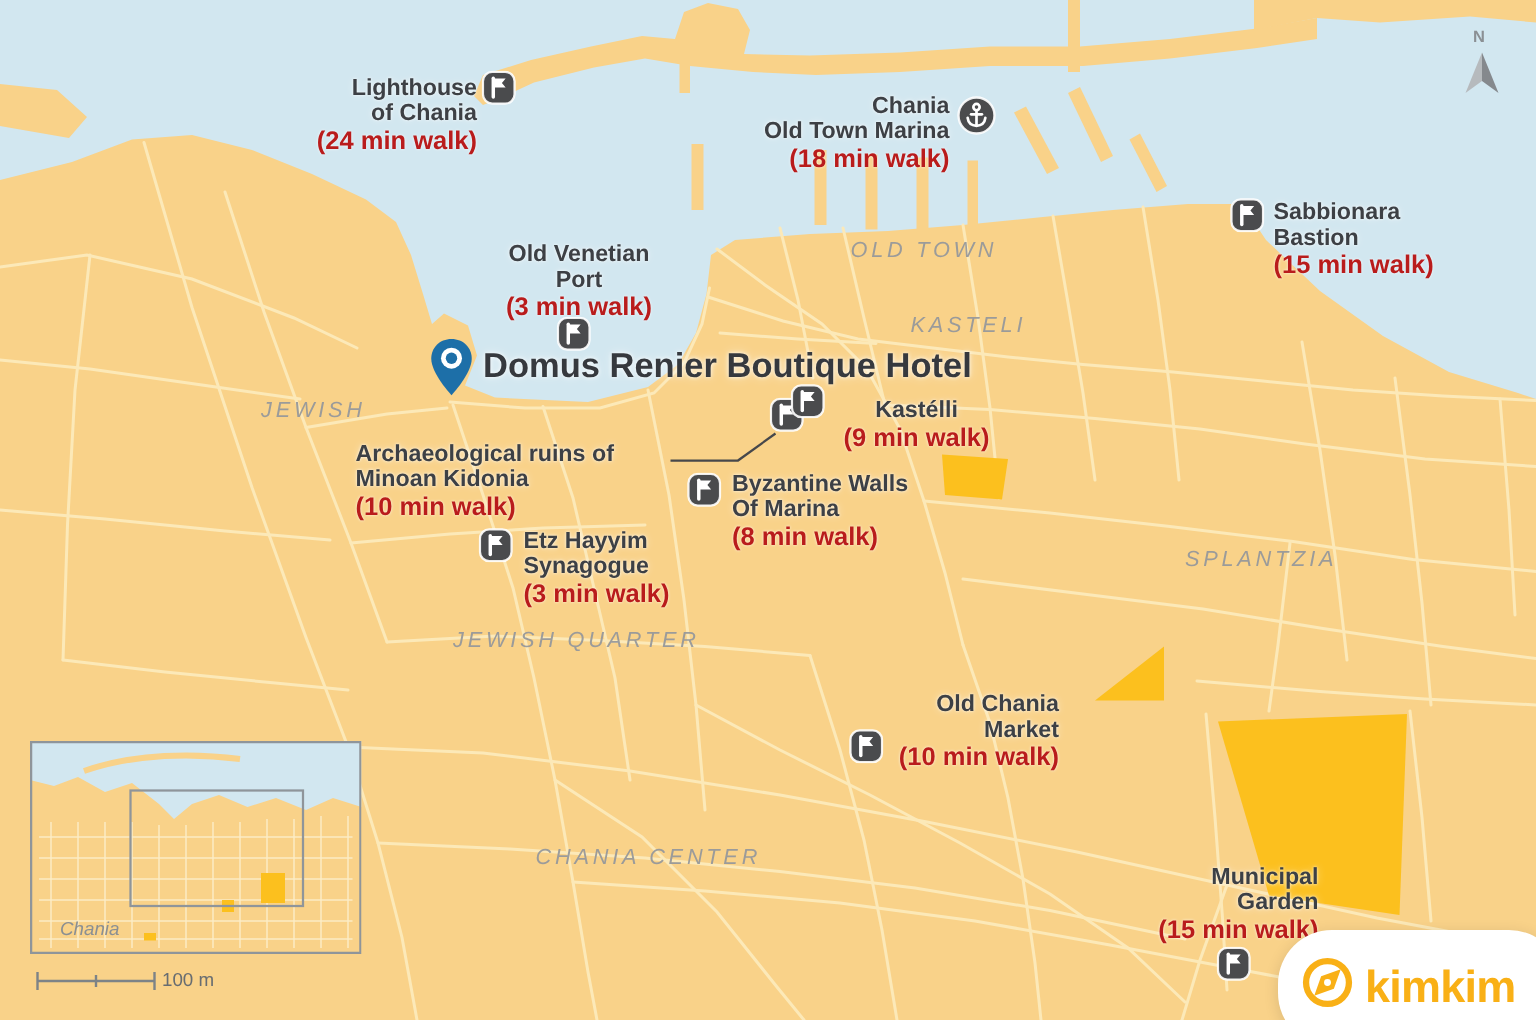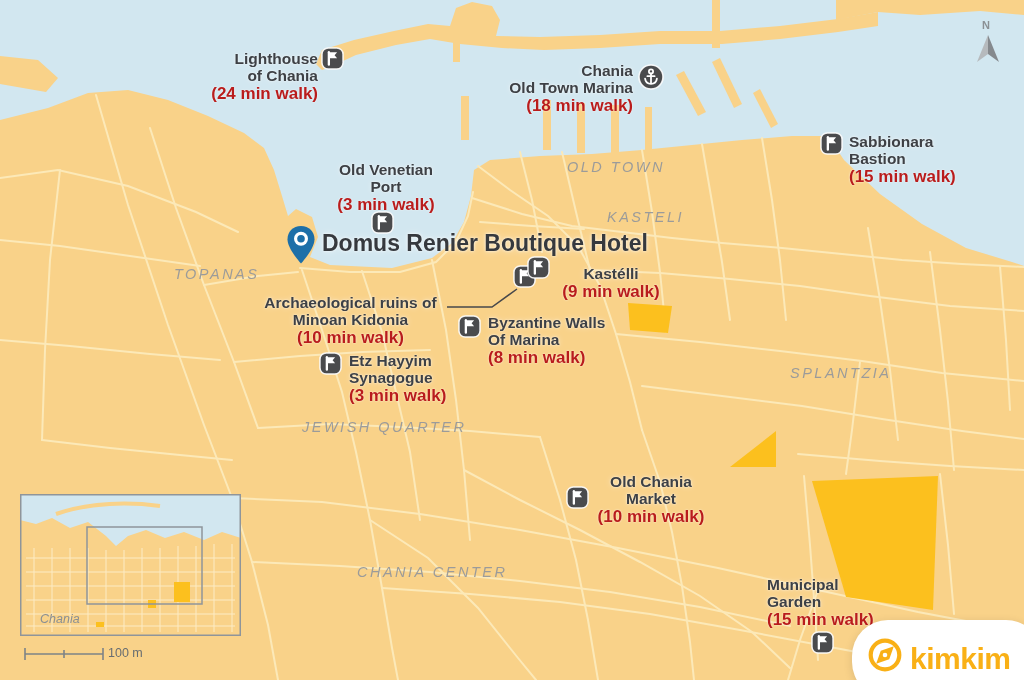--- a/index.html
+++ b/index.html
@@ -183,21 +183,21 @@
   <div class="scale-label">100 m</div>
 
   <span class="north-n">N</span>
   <svg id="north-arrow" width="30" height="34" viewBox="0 0 30 34">
     <polygon points="15,3 4,30 15,22" fill="#b6babd"></polygon>
     <polygon points="15,3 26,30 15,22" fill="#85898d"></polygon>
   </svg>
 
   <div class="region" style="left:567px;top:159px">OLD TOWN</div>
   <div class="region" style="left:607px;top:209px">KASTELI</div>
-  <div class="region" style="left:174px;top:266px">TOPANAS</div>
+  <div class="region" style="left:174px;top:266px">JEWISH</div>
   <div class="region" style="left:790px;top:365px">SPLANTZIA</div>
   <div class="region" style="left:302px;top:419px">JEWISH QUARTER</div>
   <div class="region" style="left:357px;top:564px">CHANIA CENTER</div>
 
   <span class="marker" style="left:286px;top:225px">
     <svg width="30" height="40" viewBox="0 0 30 40">
       <path d="M15,1 C7,1 1.5,6.8 1.5,14.2 C1.5,24 15,38.5 15,38.5 C15,38.5 28.5,24 28.5,14.2 C28.5,6.8 23,1 15,1 Z" fill="#1d6fa8"></path>
       <circle cx="15" cy="13.8" r="7" fill="#ffffff"></circle>
       <circle cx="15" cy="13.8" r="3.8" fill="#1d6fa8"></circle>
     </svg>
@@ -310,45 +310,45 @@
     <div class="poi-name">Old Venetian
 Port</div>
     <div class="poi-walk">(3 min walk)</div>
   </div>
 
   <div class="poi" style="left:556px;top:265px;width:110px;text-align:center">
     <div class="poi-name">Kastélli</div>
     <div class="poi-walk">(9 min walk)</div>
   </div>
 
-  <div class="poi" style="left:248px;top:294px;width:205px;text-align:center">
+  <div class="poi" style="left:237px;top:294px;width:205px;text-align:left">
     <div class="poi-name">Archaeological ruins of
 Minoan Kidonia</div>
     <div class="poi-walk">(10 min walk)</div>
   </div>
 
   <div class="poi" style="left:488px;top:314px;width:130px;text-align:left">
     <div class="poi-name">Byzantine Walls
 Of Marina</div>
     <div class="poi-walk">(8 min walk)</div>
   </div>
 
   <div class="poi" style="left:349px;top:352px;width:110px;text-align:left">
     <div class="poi-name">Etz Hayyim
 Synagogue</div>
     <div class="poi-walk">(3 min walk)</div>
   </div>
 
-  <div class="poi" style="left:596px;top:473px;width:110px;text-align:center">
+  <div class="poi" style="left:596px;top:461px;width:110px;text-align:right">
     <div class="poi-name">Old Chania
 Market</div>
     <div class="poi-walk">(10 min walk)</div>
   </div>
 
-  <div class="poi" style="left:767px;top:576px;width:112px;text-align:left">
+  <div class="poi" style="left:767px;top:576px;width:112px;text-align:right">
     <div class="poi-name">Municipal
 Garden</div>
     <div class="poi-walk">(15 min walk)</div>
   </div>
 
   <div id="logo-card">
     <svg id="logo-compass" width="34" height="34" viewBox="0 0 34 34">
       <circle cx="17" cy="17" r="14.3" fill="#ffffff" stroke="#f9b016" stroke-width="4.2"></circle>
       <g transform="rotate(45 17 17)">
         <polygon points="17,4.5 23,17 17,29.5 11,17" fill="#f9b016"></polygon>

